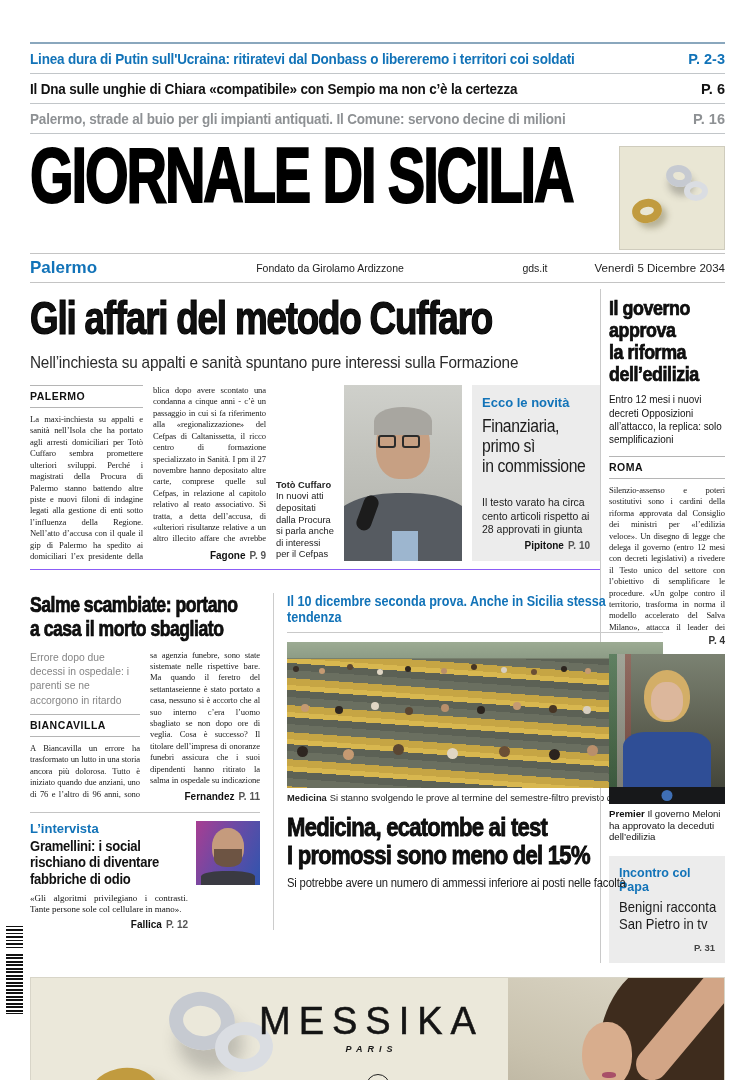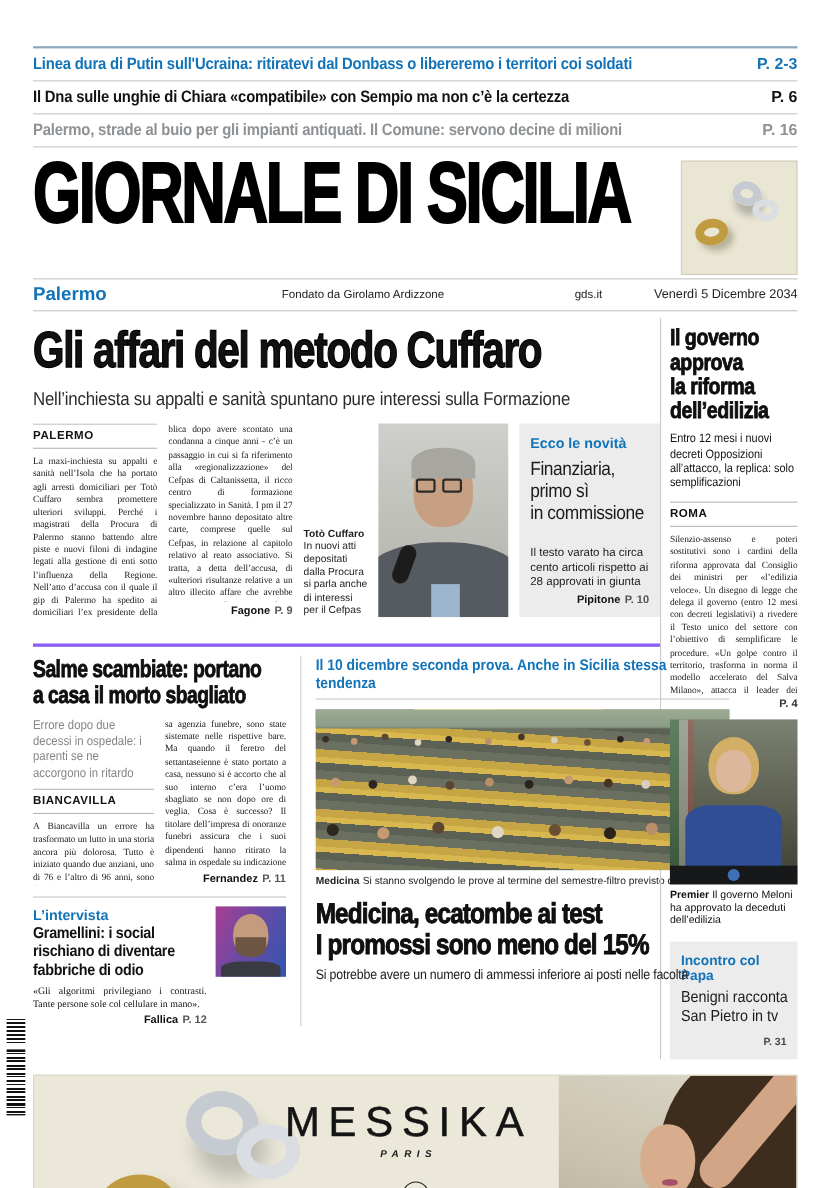--- a/index.html
+++ b/index.html
@@ -85,22 +85,22 @@
   .c-mic { position:absolute; bottom:30px; left:16px; width:15px; height:36px; background:#1c1c1c; border-radius:8px; transform:rotate(20deg); }
 
   
   .graybox { background:#ececec; padding:10px; display:flex; flex-direction:column; }
   .kicker { color:#1273b8; font-weight:bold; }
   .novita-kicker { font-size:13px; }
   .novita-title { font-size:17.5px; letter-spacing:-0.4px; line-height:1.15; margin-top:6px; color:#1c1c1c; }
   .novita-text { font-size:10.5px; line-height:1.3; margin-top:auto; color:#222; }
 
   
-  .mid { display:grid; grid-template-columns:230px 1fr; border-top:3px solid #8b5cf6;
-         margin-top:24px; padding-top:8px; }
+  .mid { display:grid; grid-template-columns:230px 1fr; border-top:1px solid #8b5cf6;
+         margin-top:8px; padding-top:23px; }
   .med-col { border-left:1px solid #ccc; margin-left:13px; padding-left:13px; }
 
   .salme-headline { font-size:22px; font-weight:bold; letter-spacing:-0.6px; line-height:1.08;
                     -webkit-text-stroke:.7px #000; }
   .salme-headline span { display:block; white-space:nowrap; }
   .salme-cols { display:grid; grid-template-columns:1fr 1fr; column-gap:10px; height:152px; margin-top:9px; }
   .salme-sub { font-size:11.5px; color:#858585; line-height:1.25; margin-bottom:7px; }
 
   .intervista { border-top:1px solid #c4c4c4; margin-top:10px; padding-top:8px;
                 display:grid; grid-template-columns:1fr 64px; column-gap:8px; }

